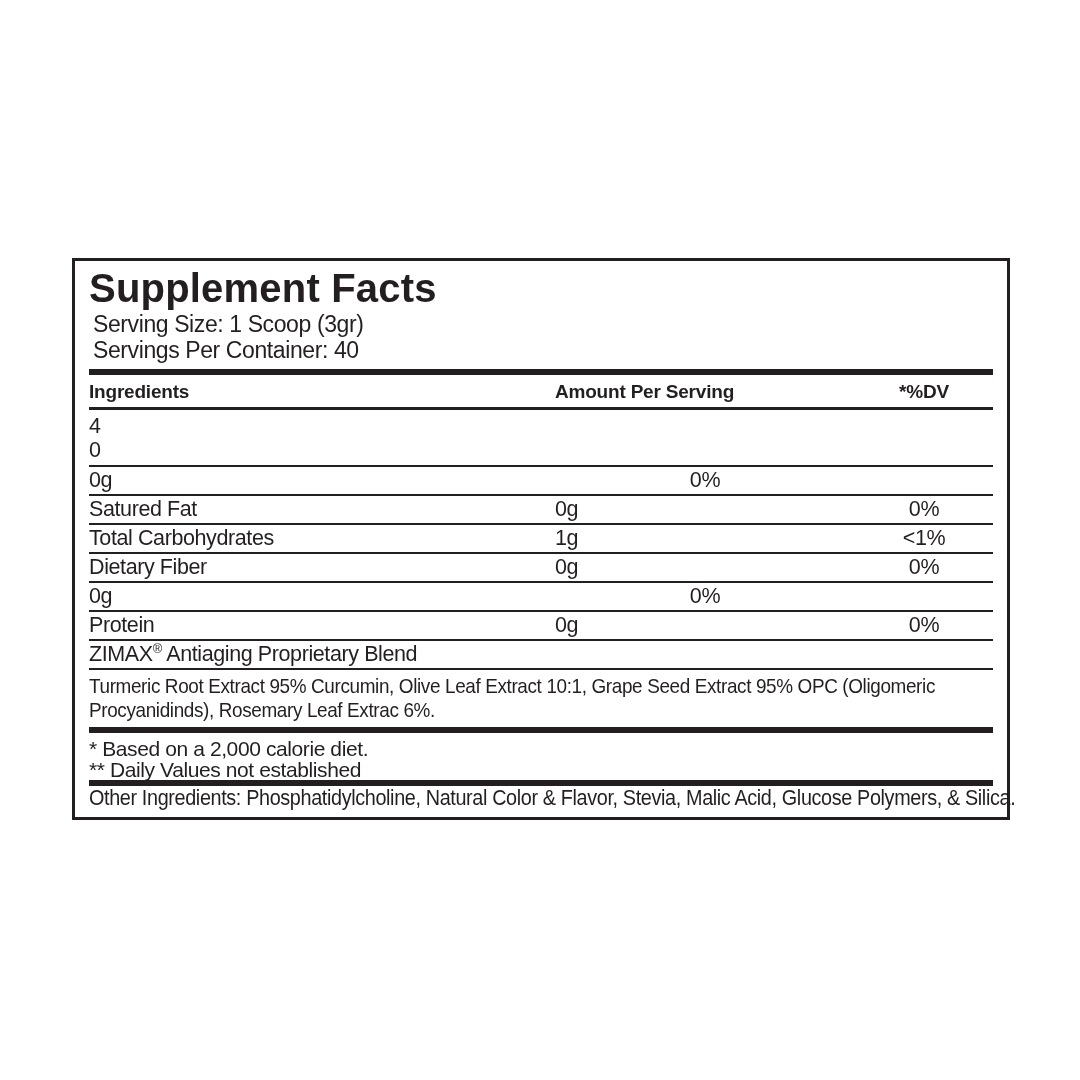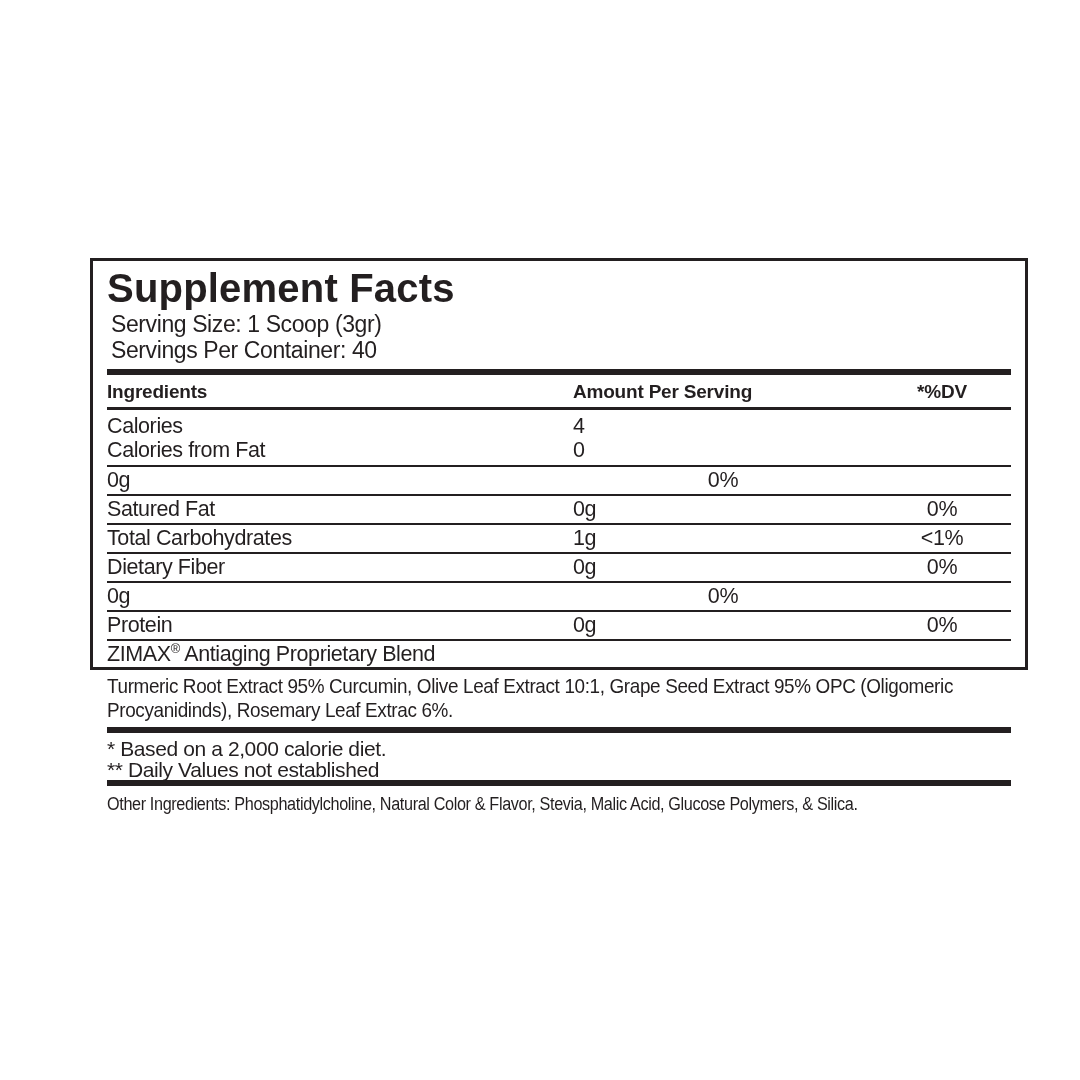--- a/index.html
+++ b/index.html
@@ -10,25 +10,24 @@
   html, body {
     width: 1080px; height: 1080px;
     background: var(--bg);
     font-family: "Liberation Sans", sans-serif;
     color: var(--ink);
     overflow: hidden;
   }
   .panel {
     position: absolute;
     left: 72px; top: 258px;
-    width: 938px; height: 412px;
+    width: 938px; height: 562px;
     border: 3px solid var(--ink);
     background: var(--bg);
     padding: 0 14px;
-    margin-left: 18px;
   }
   .title {
     font-size: 40px;
     font-weight: bold;
     line-height: 46px;
     letter-spacing: 0.2px;
     margin-top: 4px;
   }
   .serving-info {
     font-size: 23px;
@@ -89,22 +88,21 @@
   }
   .footnotes {
     padding: 6px 0 0 0;
     font-size: 21px;
     line-height: 20.5px;
     letter-spacing: -0.4px;
   }
   .footnotes .fn { display: block; }
   .footnotes-wrap { height: 47px; }
   .other-ingredients {
-    padding-top: 6px;
-    font-size: 18px;
+    font-size: 22px;
     line-height: 24px;
   }
 </style>
 </head>
 <body>
 
 <div class="panel">
 
   <div class="title">Supplement Facts</div>
 
@@ -113,24 +111,20 @@
 
   <div class="thick-bar bar-top"></div>
 
   <div class="grid3 header-row">
     <div>Ingredients</div>
     <div class="col-amt">Amount Per Serving</div>
     <div class="col-dv">*%DV</div>
   </div>
 
   <div class="grid3 cal-group">
-    <div>
-      <div>Calories</div>
-      <div>Calories from Fat</div>
-    </div>
     <div class="col-amt">
       <div>4</div>
       <div>0</div>
     </div>
     <div class="col-dv"></div>
   </div>
 
   <div class="grid3 row">
     <div class="col-amt">0g</div>
     <div class="col-dv">0%</div>

